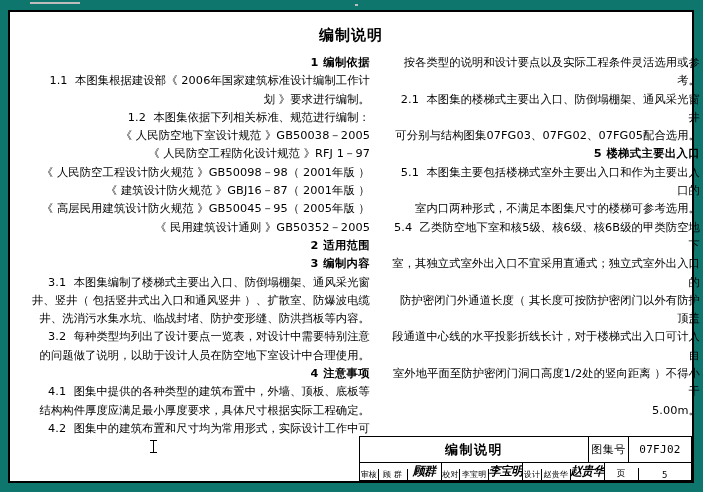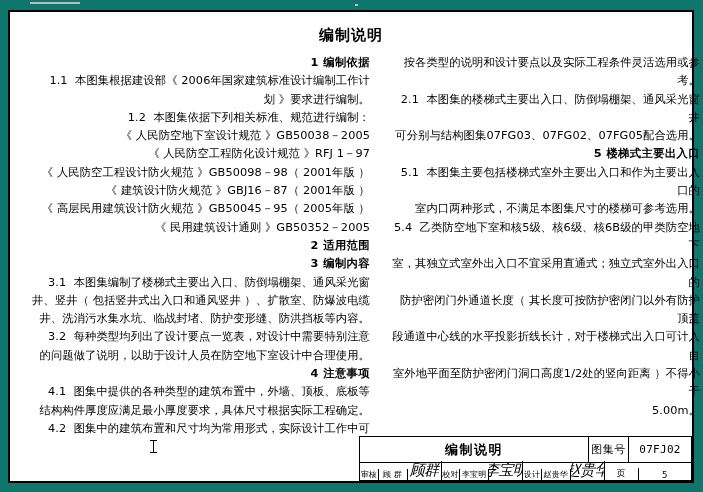--- a/index.html
+++ b/index.html
@@ -120,22 +120,22 @@
   }
   #tb-atlas-label { width: 40px; font-size: 11px; letter-spacing: .5px; }
   #tb-atlas-value { width: 62px; font-size: 11px; font-family: "DejaVu Sans Mono", monospace; letter-spacing: .3px;}
   #tb-page-label  { width: 40px; font-size: 8.5px; }
   #tb-page-value  { width: 62px; font-size: 9px; font-family: "DejaVu Sans Mono", monospace; }
 
   .rolecell { width: 22px; font-size: 8px; letter-spacing: .2px; }
   .namecell { width: 34px; font-size: 8px; letter-spacing: .2px; }
   .signcell {
     width: 40px;
-    font-size: 15px;
-    font-weight: normal;
+    font-size: 12px;
+    font-weight: bold;
     font-style: italic;
     font-family: "DejaVu Serif", serif;
     letter-spacing: -0.6px;
   }
 
   
   #text-cursor {
     position: absolute;
     left: 150px;
     top: 440px;

